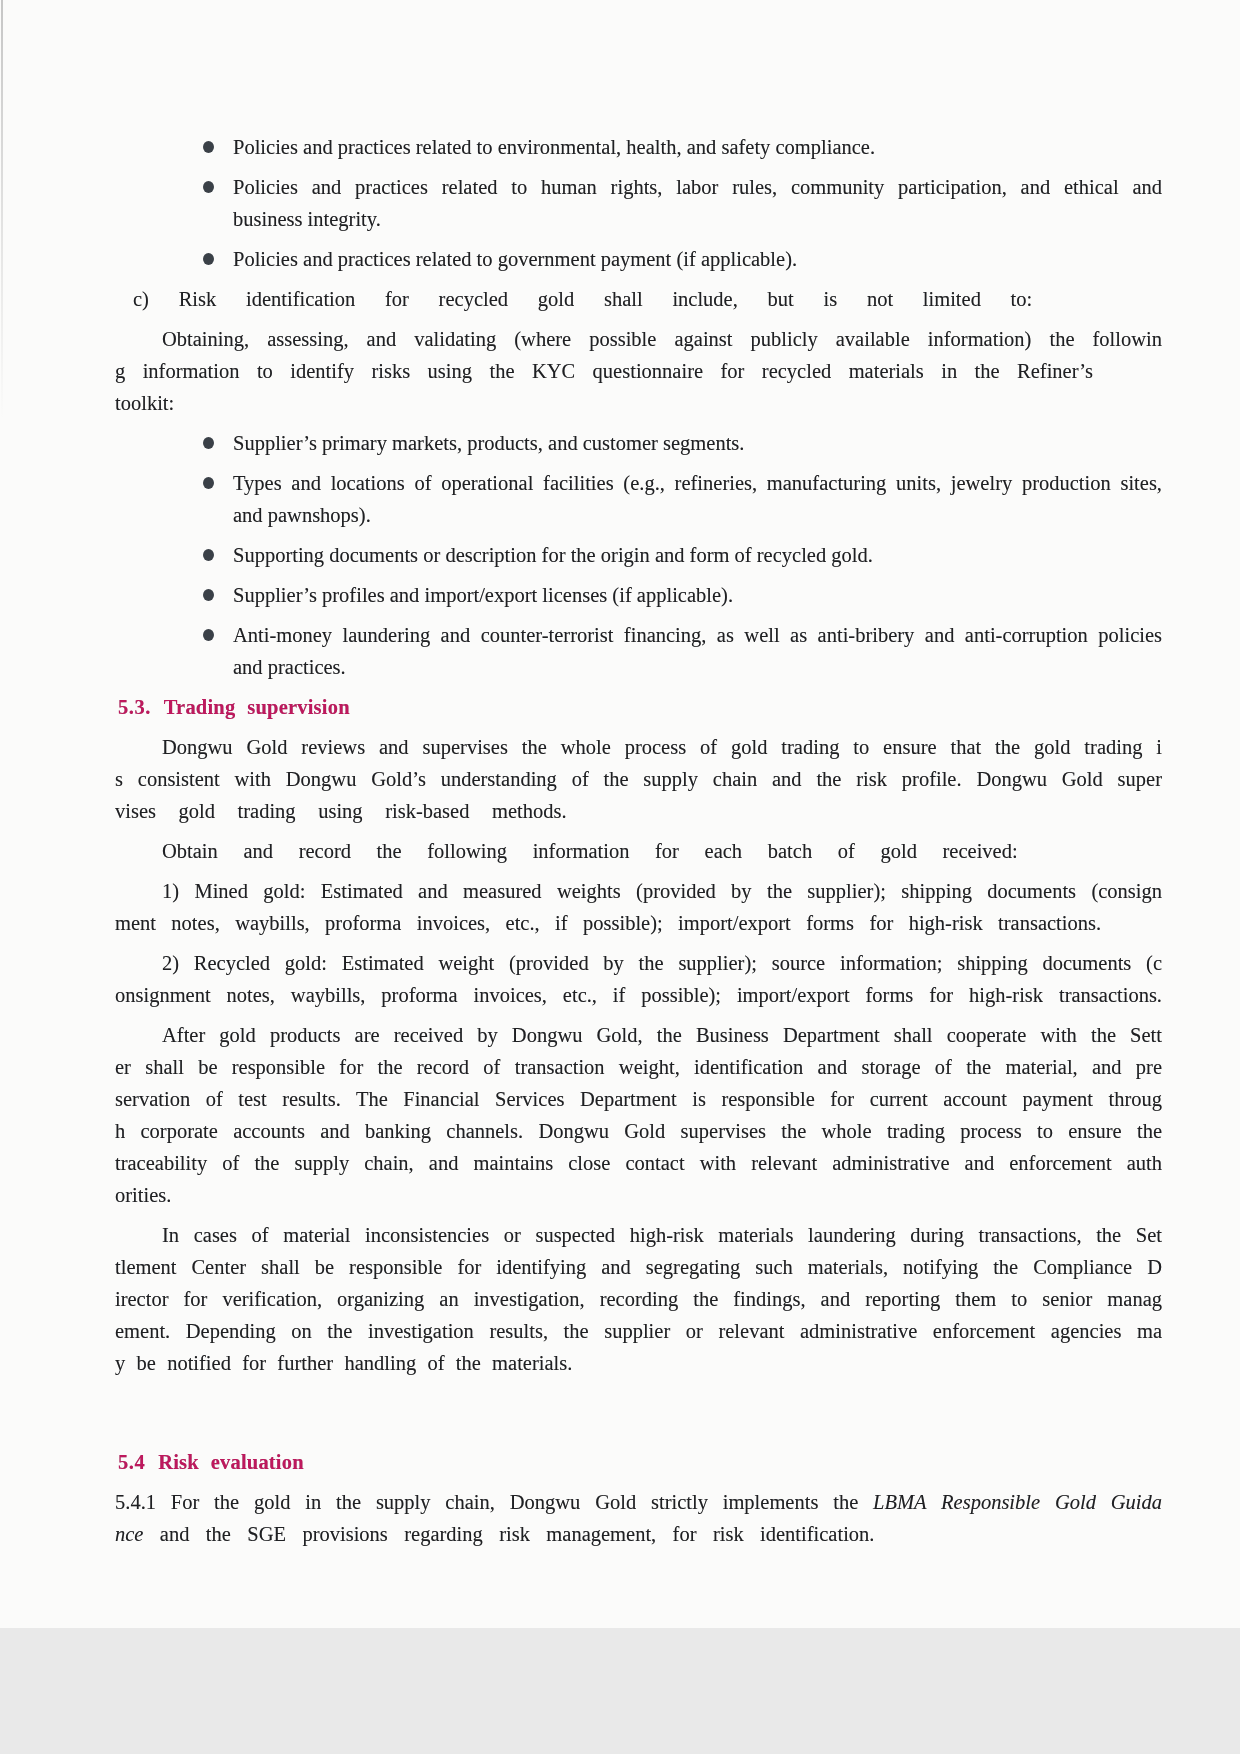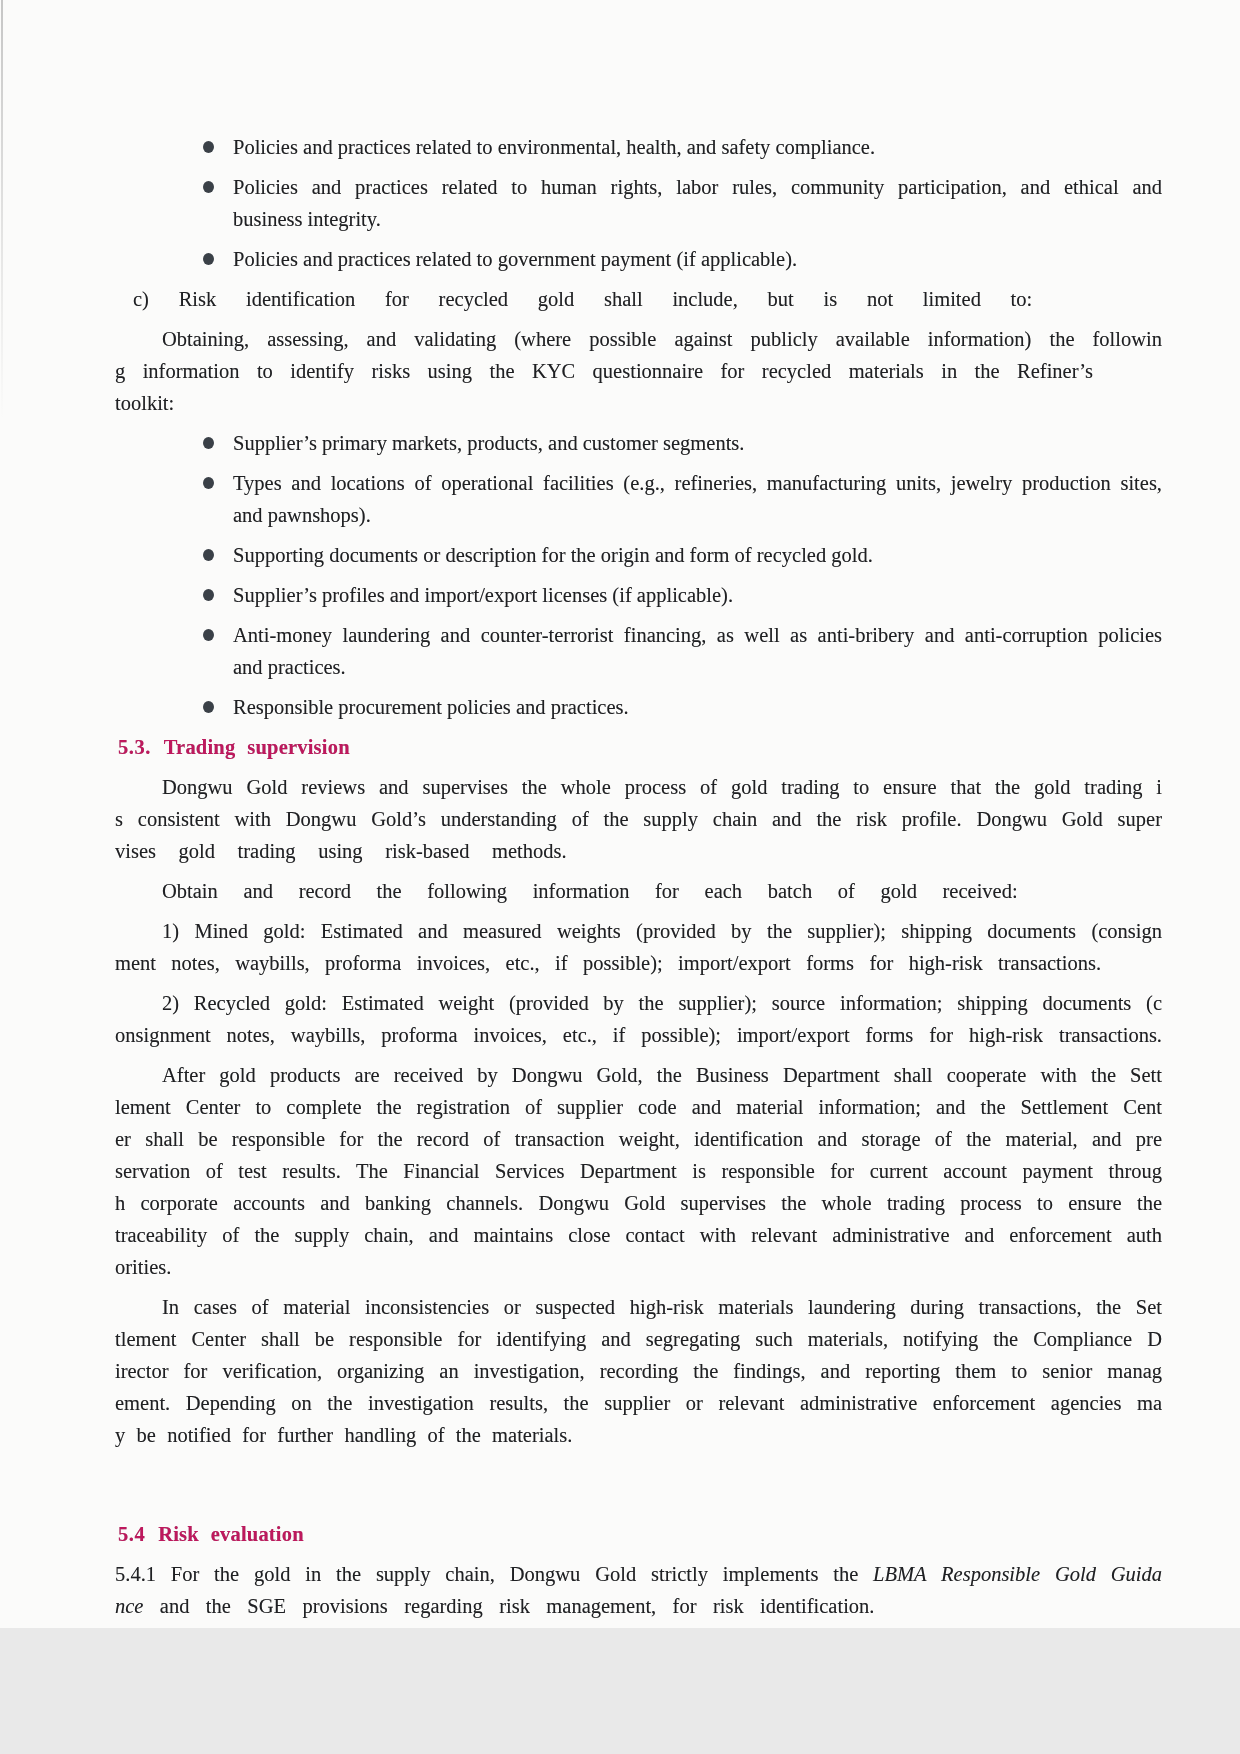--- a/index.html
+++ b/index.html
@@ -108,46 +108,39 @@
           <div class="line">Supplier’s profiles and import/export licenses (if applicable).</div>
         </div>
       </div>
       <div class="bullet block">
         <span class="dot"></span>
         <div class="bullet-lines">
           <div class="line j">Anti-money laundering and counter-terrorist financing, as well as anti-bribery and anti-corruption policies</div>
           <div class="line">and practices.</div>
         </div>
       </div>
-      <div class="bullet block">
-        <span class="dot"></span>
-        <div class="bullet-lines">
-          <div class="line">Responsible procurement policies and practices.</div>
-        </div>
-      </div>
       <div class="heading block"><span class="hnum">5.3.</span><span class="htext">Trading supervision</span></div>
       <div class="para block">
         <div class="line j" style="text-indent: 47px;">Dongwu Gold reviews and supervises the whole process of gold trading to ensure that the gold trading i</div>
         <div class="line j">s consistent with Dongwu Gold’s understanding of the supply chain and the risk profile. Dongwu Gold super</div>
         <div class="line" style="word-spacing: 0.85em;">vises gold trading using risk-based methods.</div>
       </div>
       <div class="para block">
         <div class="line" style="word-spacing: 1em; text-indent: 47px;">Obtain and record the following information for each batch of gold received:</div>
       </div>
       <div class="para block">
         <div class="line j" style="text-indent: 47px;">1) Mined gold: Estimated and measured weights (provided by the supplier); shipping documents (consign</div>
         <div class="line" style="word-spacing: 0.5em;">ment notes, waybills, proforma invoices, etc., if possible); import/export forms for high-risk transactions.</div>
       </div>
       <div class="para block">
         <div class="line j" style="text-indent: 47px;">2) Recycled gold: Estimated weight (provided by the supplier); source information; shipping documents (c</div>
         <div class="line j">onsignment notes, waybills, proforma invoices, etc., if possible); import/export forms for high-risk transactions.</div>
       </div>
       <div class="para block">
         <div class="line j" style="text-indent: 47px;">After gold products are received by Dongwu Gold, the Business Department shall cooperate with the Sett</div>
-        <div class="line j">lement Center to complete the registration of supplier code and material information; and the Settlement Cent</div>
         <div class="line j">er shall be responsible for the record of transaction weight, identification and storage of the material, and pre</div>
         <div class="line j">servation of test results. The Financial Services Department is responsible for current account payment throug</div>
         <div class="line j">h corporate accounts and banking channels. Dongwu Gold supervises the whole trading process to ensure the</div>
         <div class="line j">traceability of the supply chain, and maintains close contact with relevant administrative and enforcement auth</div>
         <div class="line">orities.</div>
       </div>
       <div class="para block">
         <div class="line j" style="text-indent: 47px;">In cases of material inconsistencies or suspected high-risk materials laundering during transactions, the Set</div>
         <div class="line j">tlement Center shall be responsible for identifying and segregating such materials, notifying the Compliance D</div>
         <div class="line j">irector for verification, organizing an investigation, recording the findings, and reporting them to senior manag</div>

